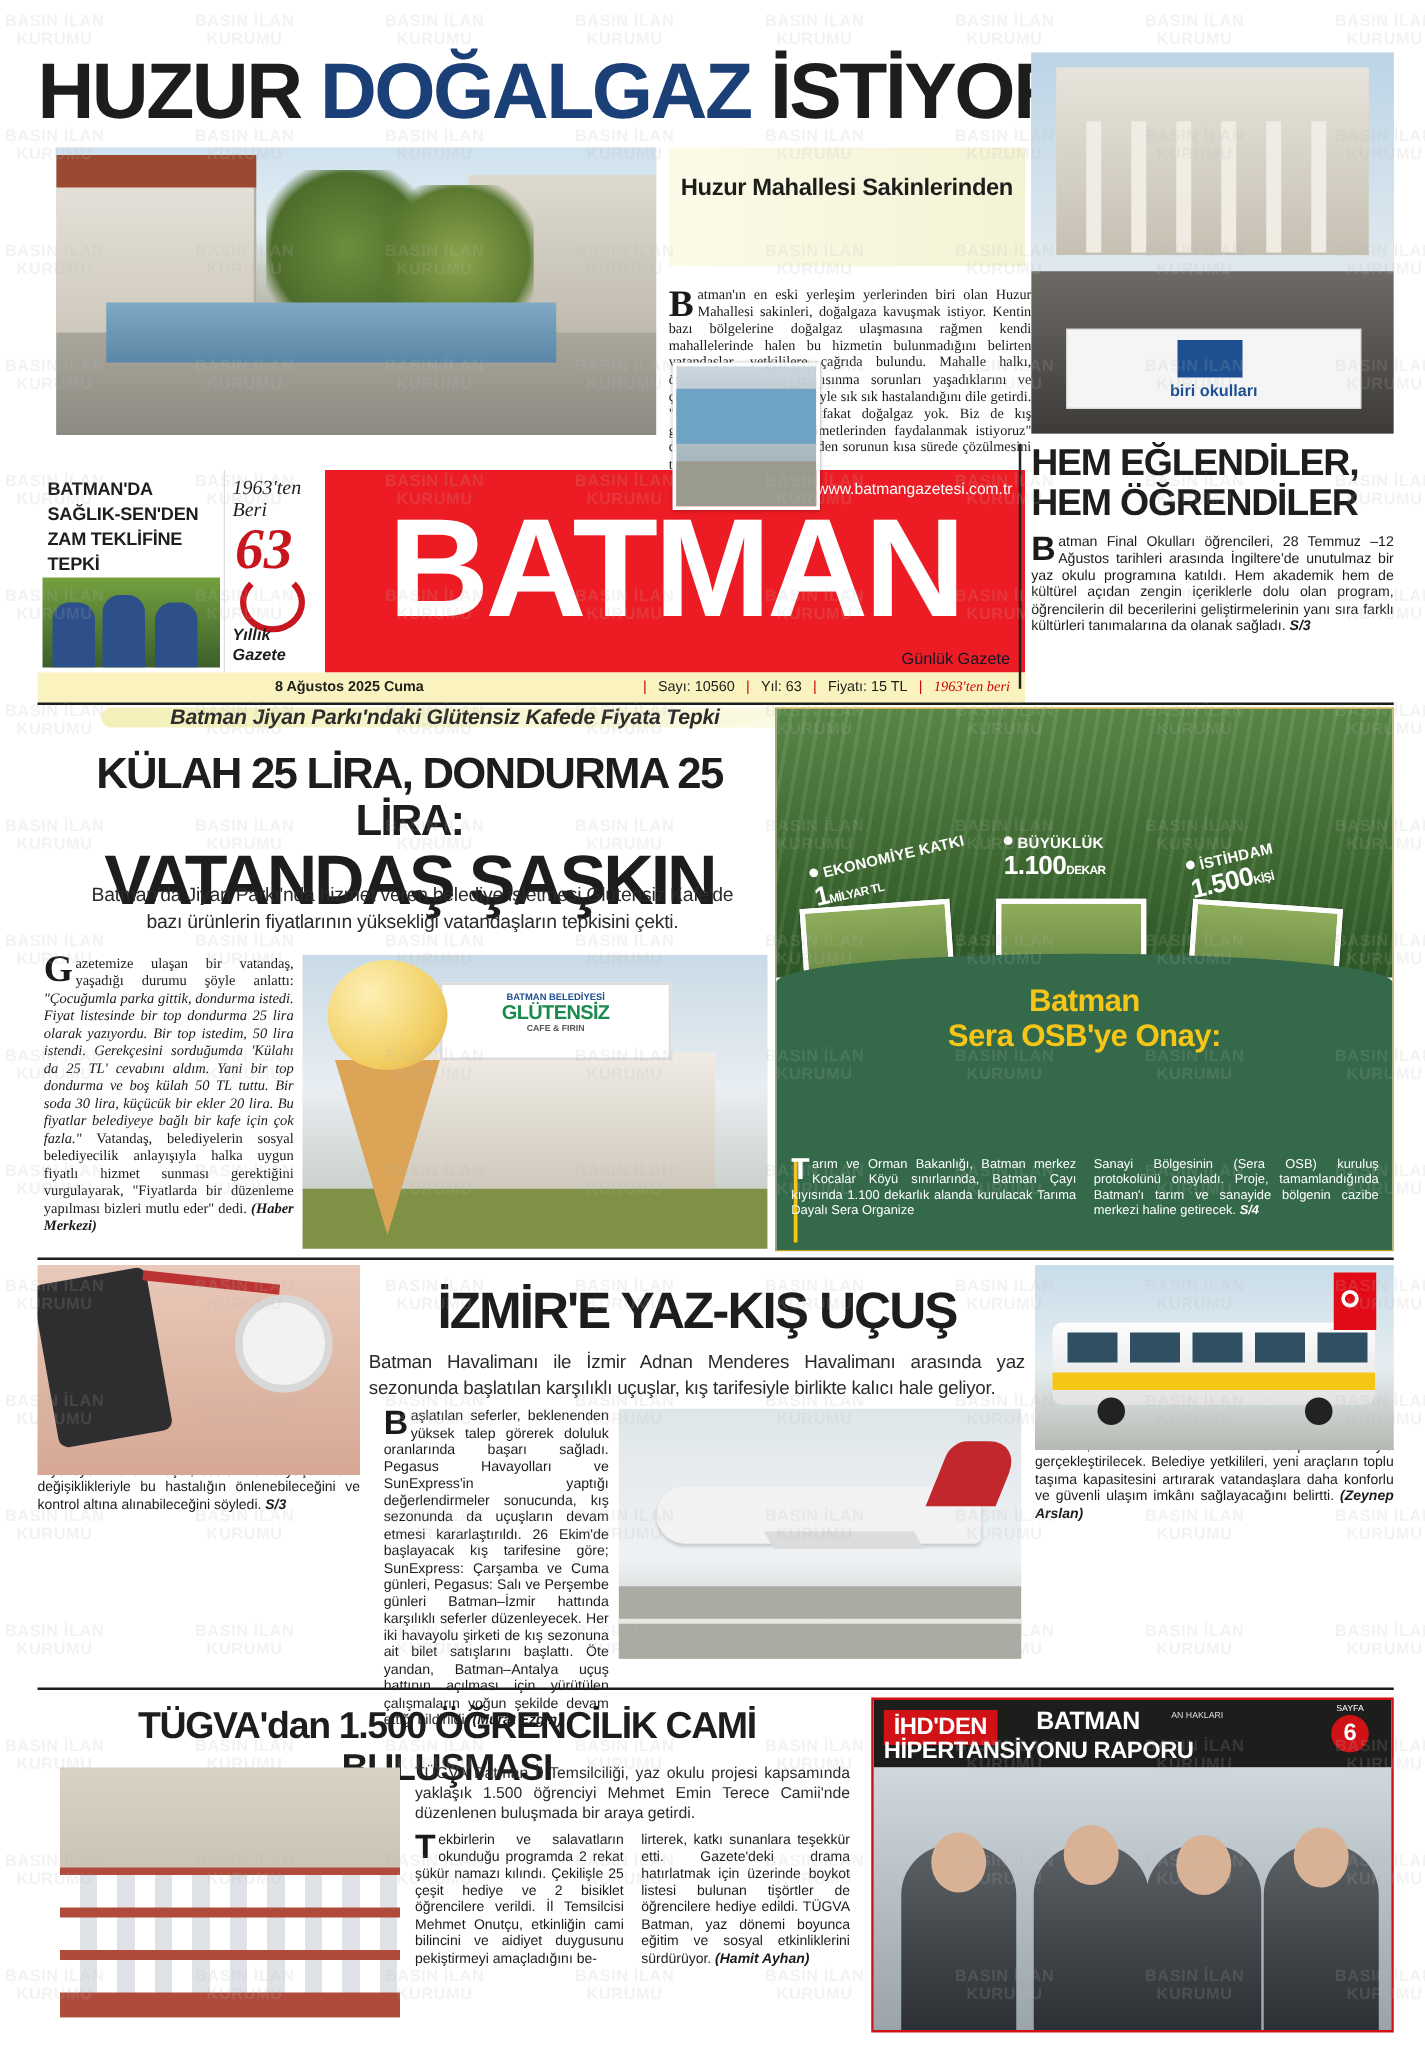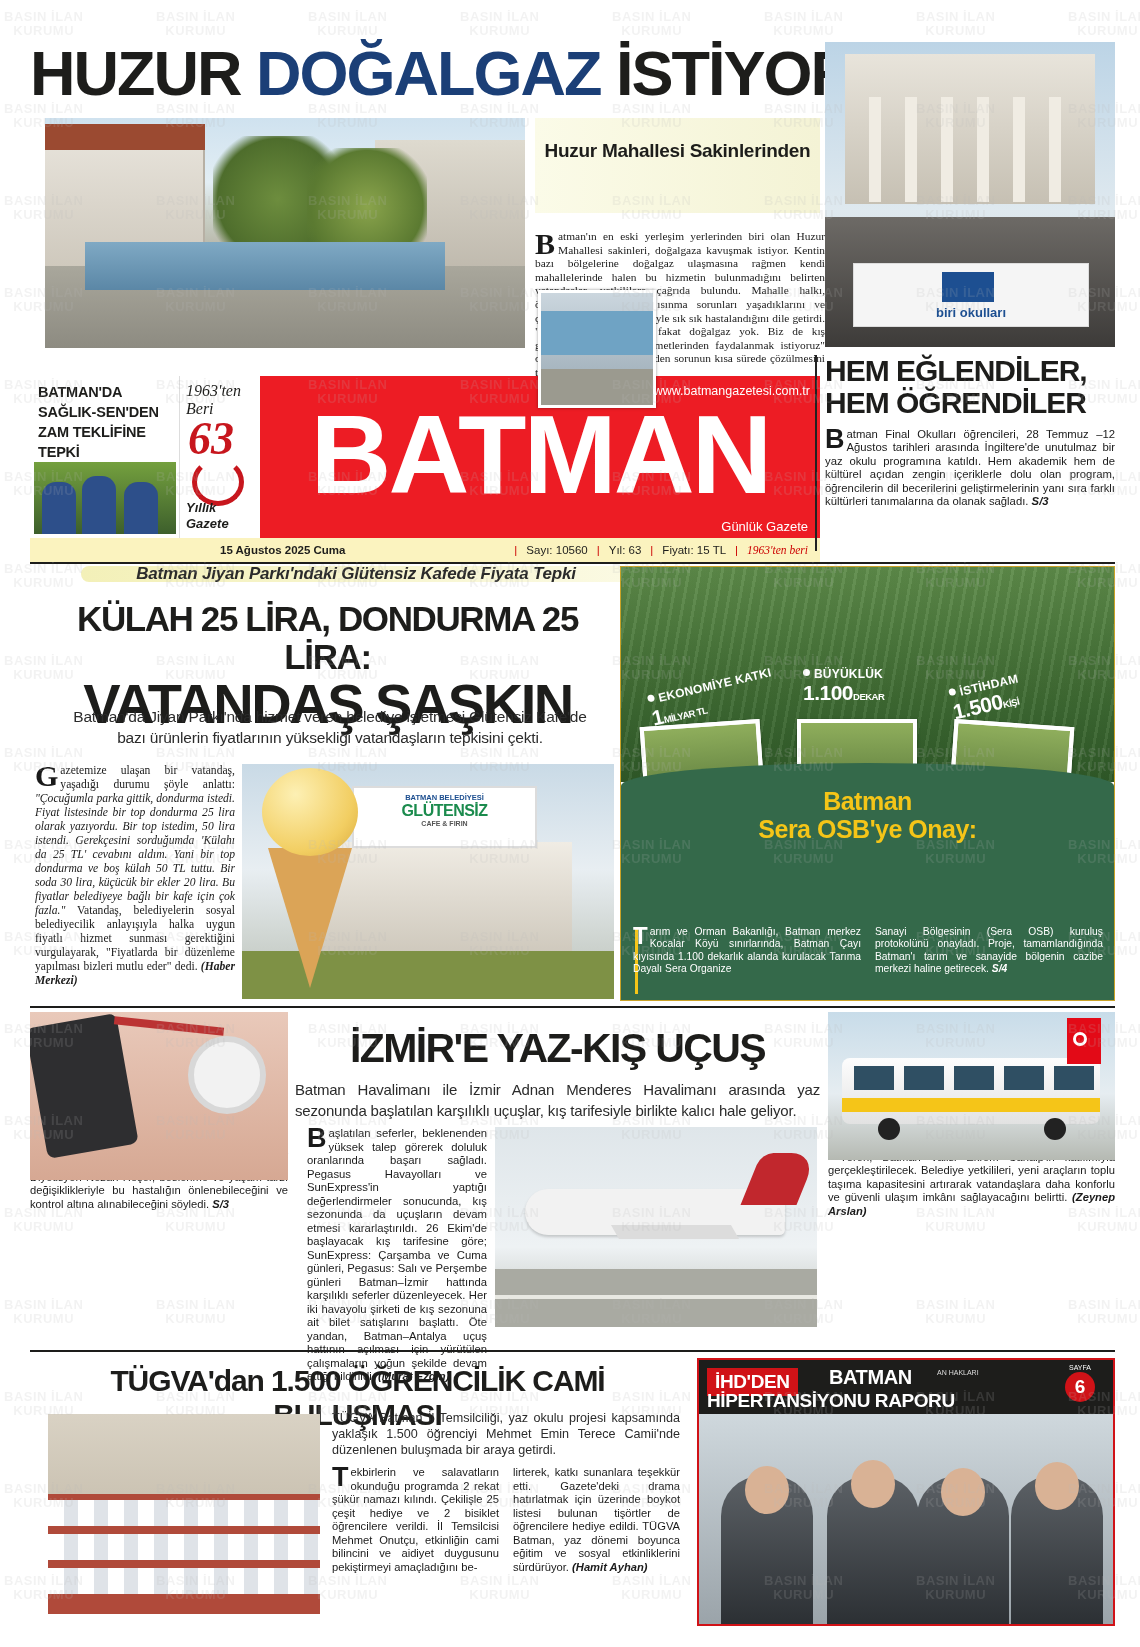--- a/index.html
+++ b/index.html
@@ -104,21 +104,21 @@
   .anniv .sw{position:absolute;left:10px;top:82px;width:52px;height:48px;
      border:5px solid #c7161d;border-radius:50%;border-top-color:transparent;}
   .anniv .y2{position:absolute;left:4px;bottom:6px;font-size:13px;font-weight:700;
      font-style:italic;color:#1d1d1b;line-height:16px;}
 
   .logobox{ position:absolute; left:230px; top:0; width:560px; height:162px;
      background:#ed1c24; }
   .logobox .url{position:absolute;right:10px;top:8px;font-size:12.5px;color:#fff;}
   .logobox .bm{position:absolute;left:0;top:4px;width:100%;text-align:center;
      font-size:112px;line-height:150px;font-weight:800;color:#fff;letter-spacing:-3px;}
-  .logobox .gn{position:absolute;right:12px;bottom:4px;font-size:13px;color:#ffffff;}
+  .logobox .gn{position:absolute;right:12px;bottom:4px;font-size:13px;color:#0f172a;}
 
   .datebar{ position:absolute; left:30px; top:538px; width:790px; height:24px;
      background:#fbf3bf; display:flex; align-items:center; }
   .datebar .d{font-size:11.5px;font-weight:800;color:#1d1d1b;padding-left:190px;}
   .datebar .rest{margin-left:auto;padding-right:12px;font-size:11.5px;color:#1d1d1b;
      display:flex;gap:9px;align-items:center;}
   .datebar .sep{color:#c00;}
   .datebar .since{font-family:"Liberation Serif",serif;font-style:italic;color:#c00;}
 
   
@@ -359,21 +359,21 @@
       <div class="y2"><span>Yıllık</span><br><span>Gazete</span></div>
     </div>
     <div class="logobox">
       <div class="url">www.batmangazetesi.com.tr</div>
       <div class="bm">BATMAN</div>
       <div class="gn">Günlük Gazete</div>
     </div>
   </div>
 
   <div class="datebar">
-    <div class="d">15 Ağustos 2025 Cuma</div>
+    <div class="d">8 Ağustos 2025 Cuma</div>
     <div class="rest">
       <span class="sep">|</span>
       <span>Sayı: 10560</span>
       <span class="sep">|</span>
       <span>Yıl: 63</span>
       <span class="sep">|</span>
       <span>Fiyatı: 15 TL</span>
       <span class="sep">|</span>
       <span class="since">1963'ten beri</span>
     </div>

